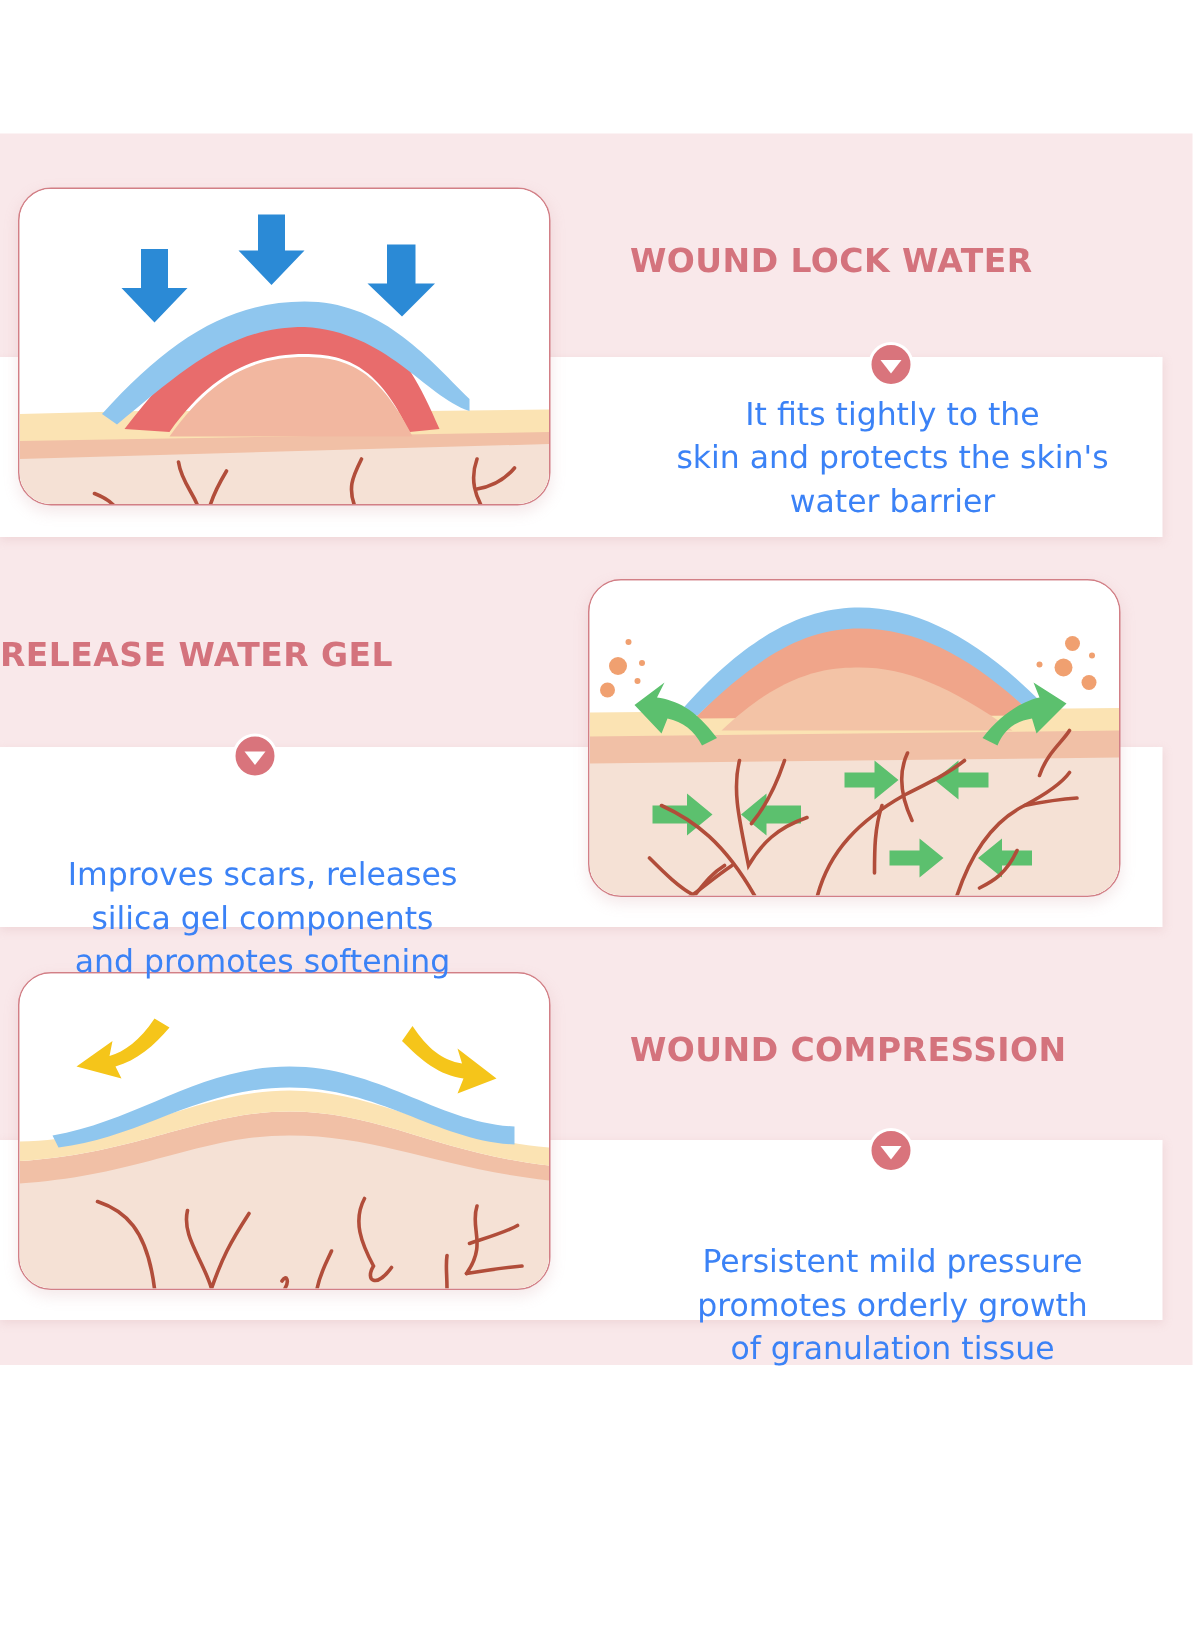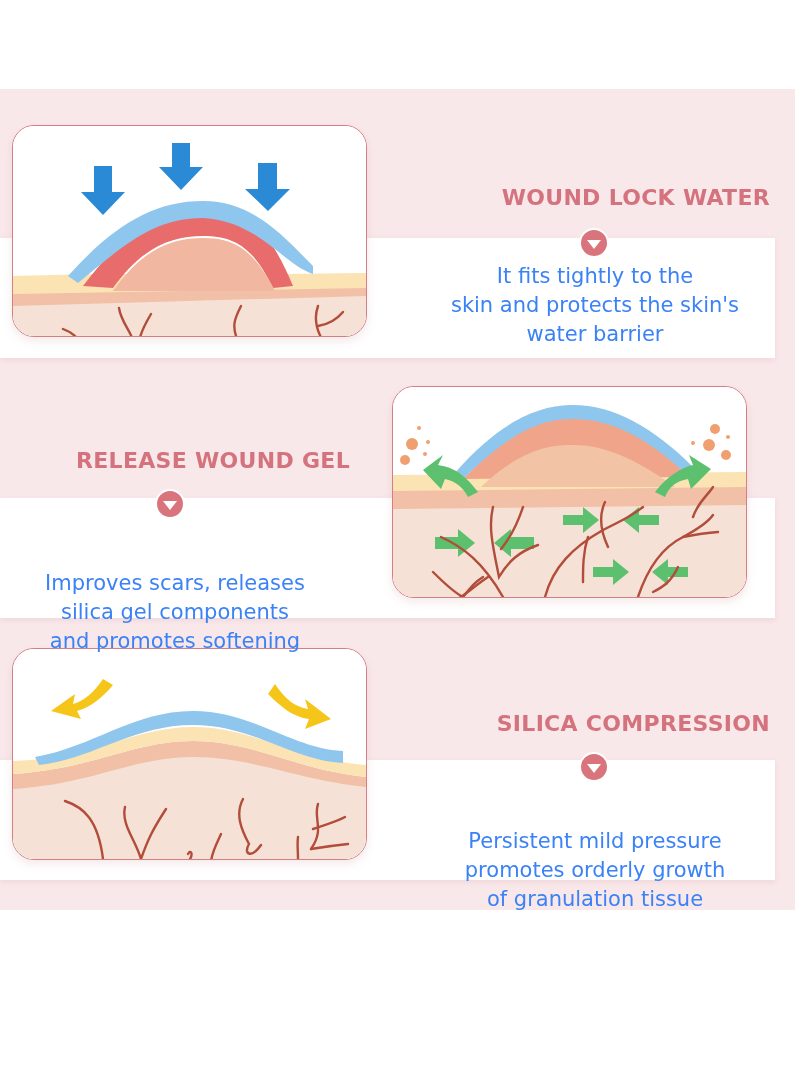--- a/index.html
+++ b/index.html
@@ -3,21 +3,21 @@
 <meta charset="utf-8">
 <style>
   html, body { margin:0; padding:0; background:#ffffff; }
   body { width:800px; height:1091px; position:relative; overflow:hidden; font-family:"DejaVu Sans", sans-serif; }
   .panel { position:absolute; left:0; top:89px; width:795px; height:821px; background:#f9e8ea; }
   .strip { position:absolute; left:0; width:775px; height:120px; background:#ffffff; box-shadow:0 2px 6px rgba(210,160,165,0.25); }
   .strip.s1 { top:238px; } .strip.s2 { top:498px; } .strip.s3 { top:760px; }
   .card { position:absolute; width:353px; height:210px; border:1.5px solid #d27f86; border-radius:22px; background:#fff; overflow:hidden; box-shadow:0 4px 10px rgba(200,140,145,0.2); }
   .card svg { display:block; width:100%; height:100%; }
   .c1 { left:12px; top:125px; } .c2 { left:392px; top:386px; } .c3 { left:12px; top:648px; }
-  .title { position:absolute; font-family:"DejaVu Sans", sans-serif; font-weight:bold; font-size:22px; color:#d4737d; letter-spacing:0.3px; text-align:right; white-space:nowrap;margin-top:23px; }
+  .title { position:absolute; font-family:"DejaVu Sans", sans-serif; font-weight:bold; font-size:22px; color:#d4737d; letter-spacing:0.3px; text-align:left; white-space:nowrap; }
   .t1 { left:420px; width:350px; top:162px; }
   .t2 { left:0; width:350px; top:425px; }
   .t3 { left:420px; width:350px; top:688px; }
   .badge { position:absolute; width:30px; height:30px; border-radius:50%; background:#d9747c; border:2px solid #fff; box-sizing:border-box; display:flex; align-items:center; justify-content:center; }
   .badge i { width:0; height:0; border-left:7px solid transparent; border-right:7px solid transparent; border-top:9px solid #fff; margin-top:3px; }
   .b1 { left:579px; top:228px; } .b2 { left:155px; top:489px; } .b3 { left:579px; top:752px; }
   .desc { position:absolute; font-family:"DejaVu Sans", sans-serif; font-size:21px; line-height:29px; color:#3b82f6; text-align:center; white-space:pre-line; }
   .d1 { left:420px; width:350px; top:262px; }
   .d2 { left:0; width:350px; top:522px;margin-top:47px; }
   .d3 { left:420px; width:350px; top:787px;margin-top:40px; }
@@ -129,27 +129,27 @@
 </div>
 
 <div class="title t1">WOUND LOCK WATER</div>
 <div class="badge b1">
     <i></i>
   </div>
 <div class="desc d1">It fits tightly to the
 skin and protects the skin's
 water barrier</div>
 
-<div class="title t2">RELEASE WOUND GEL</div>
+<div class="title t2">RELEASE WATER GEL</div>
 <div class="badge b2">
     <i></i>
   </div>
 <div class="desc d2">Improves scars, releases
 silica gel components
 and promotes softening</div>
 
-<div class="title t3">SILICA COMPRESSION</div>
+<div class="title t3">WOUND COMPRESSION</div>
 <div class="badge b3">
     <i></i>
   </div>
 <div class="desc d3">Persistent mild pressure
 promotes orderly growth
 of granulation tissue</div>
 
 </body></html>

